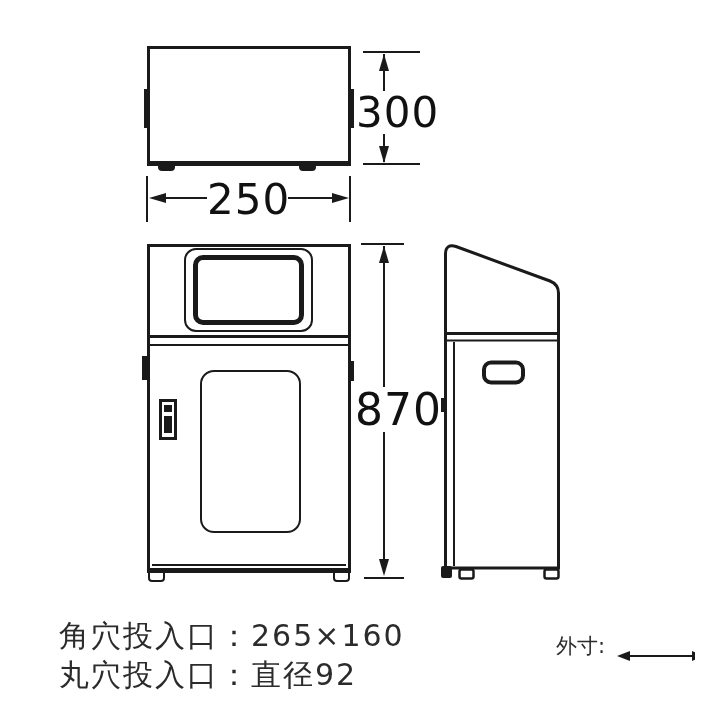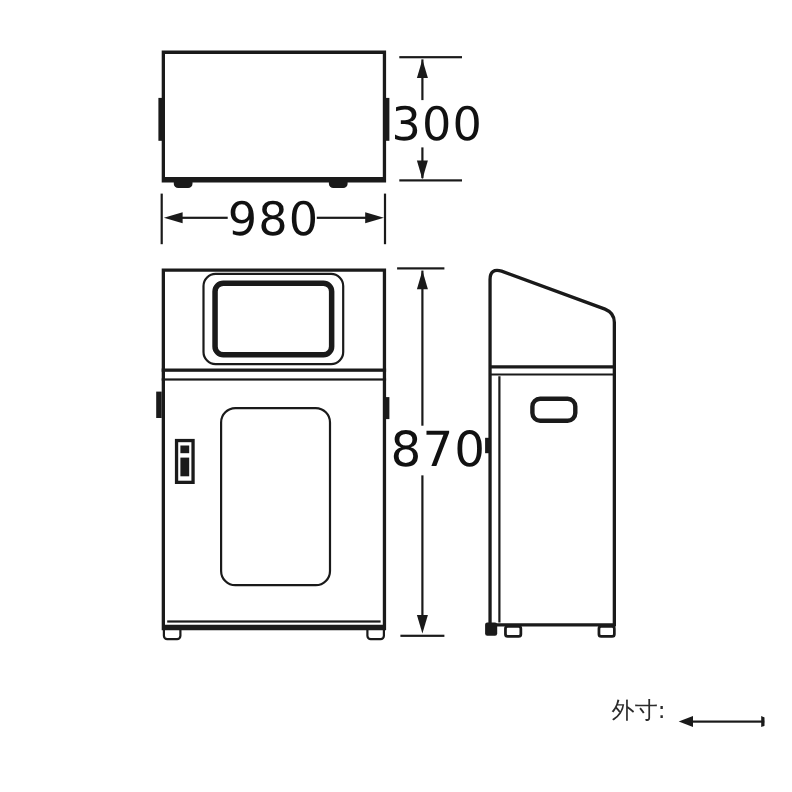--- a/index.html
+++ b/index.html
@@ -47,21 +47,21 @@
   <div class="abs tri tri-up" style="left:379px; top:54px;"></div>
   <div class="abs tri tri-down" style="left:379px; top:146px;"></div>
   <div class="abs dim-num" style="left:356px; top:92px; width:70px;">300</div>
 
   <div class="abs ln" style="left:146px; top:176px; width:2px; height:46px;"></div>
   <div class="abs ln" style="left:349px; top:176px; width:2px; height:46px;"></div>
   <div class="abs ln" style="left:160px; top:197px; width:50px; height:2px;"></div>
   <div class="abs ln" style="left:288px; top:197px; width:50px; height:2px;"></div>
   <div class="abs tri tri-left" style="left:149px; top:193px;"></div>
   <div class="abs tri tri-right" style="left:332px; top:193px;"></div>
-  <div class="abs dim-num" style="left:207px; top:179px; width:80px;">980</div>
+  <div class="abs dim-num" style="left:207px; top:179px; width:80px;">250</div>
 
   <div class="abs box" style="left:147px; top:244px; width:204px; height:329px; border-bottom-width:5px;"></div>
 
   <div class="abs ln" style="left:147px; top:335px; width:204px; height:3px;"></div>
   <div class="abs ln" style="left:147px; top:344px; width:204px; height:2px;"></div>
 
   <div class="abs" style="left:184px; top:248px; width:129px; height:84px; border:2.5px solid var(--ln); border-radius:12px; background:#fff;"></div>
   <div class="abs" style="left:193px; top:255px; width:111px; height:70px; border:5px solid var(--ln); border-radius:10px; background:#fff;"></div>
 
   <div class="abs" style="left:200px; top:370px; width:101px; height:163px; border:2.5px solid var(--ln); border-radius:14px; background:#fff;"></div>
@@ -91,20 +91,22 @@
     <line x1="445" y1="333.5" x2="558" y2="333.5" stroke="#1a1a1a" stroke-width="3"></line>
     <line x1="445" y1="340.5" x2="558" y2="340.5" stroke="#1a1a1a" stroke-width="1.8"></line>
     <line x1="454" y1="342" x2="454" y2="566" stroke="#1a1a1a" stroke-width="2"></line>
     <rect x="484" y="362.5" width="39" height="20" rx="7" fill="#ffffff" stroke="#1a1a1a" stroke-width="4"></rect>
     <rect x="441" y="398" width="4.5" height="14" fill="#1a1a1a"></rect>
     <rect x="441" y="566" width="11" height="12" rx="2" fill="#1a1a1a"></rect>
     <rect x="459.5" y="569.5" width="14" height="9" rx="2" fill="#ffffff" stroke="#1a1a1a" stroke-width="2.5"></rect>
     <rect x="544.5" y="569.5" width="14" height="9" rx="2" fill="#ffffff" stroke="#1a1a1a" stroke-width="2.5"></rect>
   </svg>
 
+  <div class="abs note" style="left:59px; top:616px;">角穴投入口：265×160</div>
+  <div class="abs note" style="left:59px; top:655px;">丸穴投入口：直径92</div>
 
   <div class="abs legend-text" style="left:556px; top:636px;">外寸:</div>
   <div class="abs" style="left:617px; top:650px; width:88px; height:12px;">
     <div class="abs ln" style="left:10px; top:5px; width:68px; height:2px;"></div>
     <div class="abs tri tri-left-sm" style="left:0px; top:1px;"></div>
     <div class="abs tri tri-right-sm" style="left:75px; top:1px;"></div>
   </div>
 
 </div>
 

